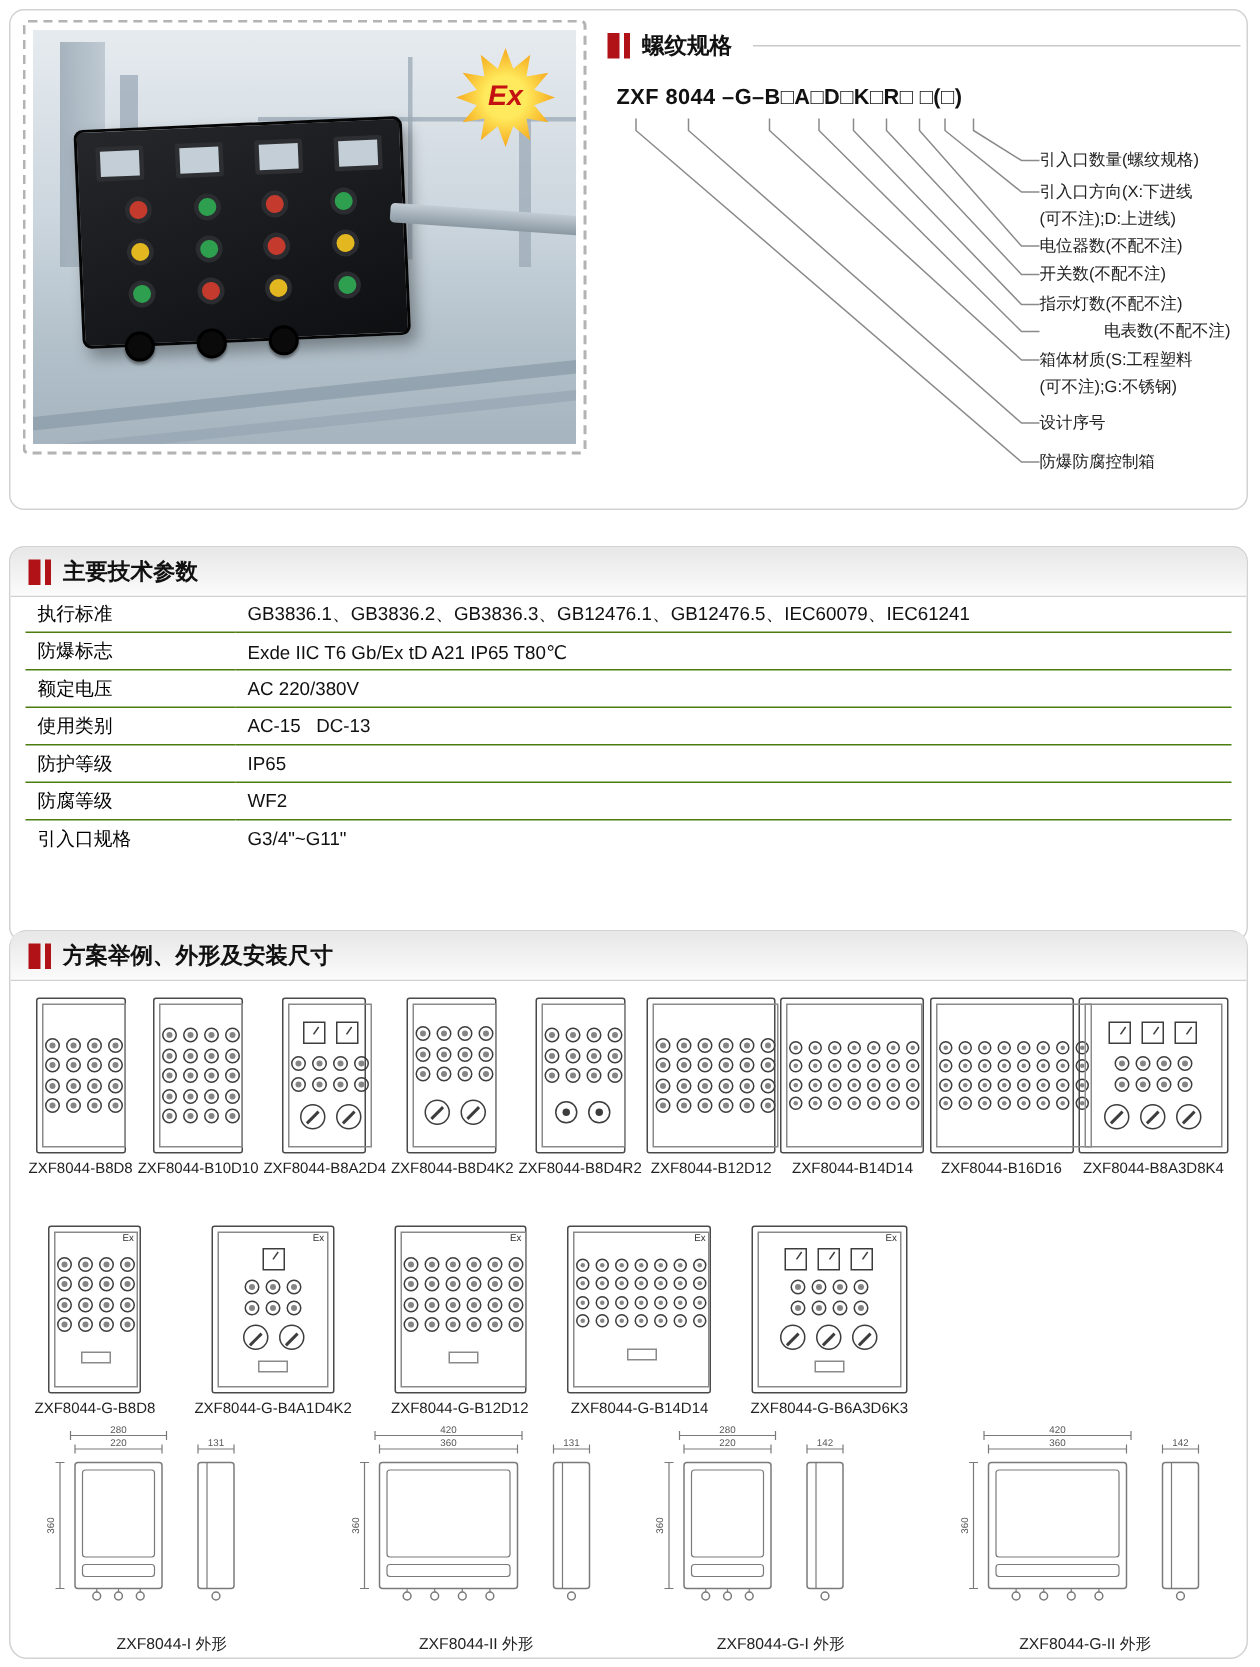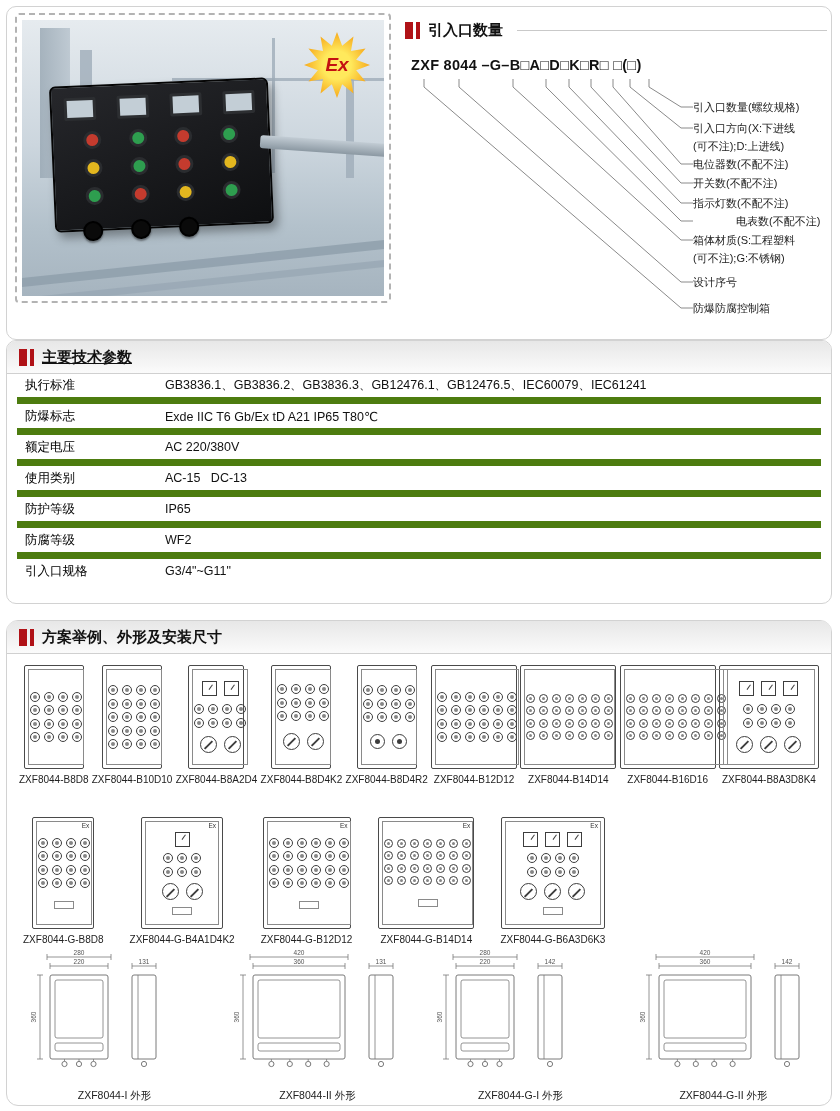--- a/index.html
+++ b/index.html
@@ -2,21 +2,21 @@
 <html><head>
 <meta charset="utf-8">
 <style>
   html,body{margin:0;padding:0;}
   body{
     width:840px;height:1111px;position:relative;background:#fff;
     font-family:"Liberation Sans","DejaVu Sans",sans-serif;color:#111;overflow:hidden;
   }
   .section{position:absolute;left:6px;width:826px;border:1px solid #d2d2d2;border-radius:10px;background:#fff;box-sizing:border-box;}
   #sec-top{top:6px;height:334px;}
-  #sec-params{top:340px;height:264px;text-decoration:underline;}
+  #sec-params{top:364px;height:264px;}
   #sec-diagrams{top:620px;height:486px;border-radius:12px;}
 
   .sec-header{height:32px;display:flex;align-items:center;gap:8px;padding:0 12px;
     background:linear-gradient(180deg,#e7e7e7,#fbfbfb);border-bottom:1px solid #d0d0d0;border-radius:9px 9px 0 0;}
   .red-icon{display:inline-flex;gap:3px;align-items:center;}
   .red-icon .b1{width:8px;height:17px;background:#b01217;}
   .red-icon .b2{width:4px;height:17px;background:#b01217;}
   .sec-title-text{font-size:15px;font-weight:bold;color:#111;}
 
   
@@ -44,21 +44,21 @@
   .model-area{position:absolute;left:396px;top:8px;width:430px;height:320px;}
   .model-head{display:flex;align-items:center;gap:8px;padding:6px 6px 0 2px;}
   .title-rule{flex:1;height:1px;background:#c9c9c9;margin-left:6px;}
   .model-code{position:absolute;left:8px;top:42px;font-size:14.5px;font-weight:bold;letter-spacing:.3px;color:#111;white-space:nowrap;}
   #connector-svg{position:absolute;left:0;top:0;width:430px;height:320px;}
   #model-labels{position:absolute;inset:0;}
   .model-label{position:absolute;left:290px;font-size:11px;white-space:nowrap;color:#222;line-height:14px;}
 
   
   .params-table{position:absolute;left:10px;right:10px;top:32px;border-collapse:collapse;width:calc(100% - 20px);}
-  .params-table td{border-bottom:7px solid #4d7c0f;height:24px;font-size:12.5px;padding:0 8px;white-space:pre-wrap;vertical-align:middle;}
+  .params-table td{border-bottom:1px solid #4d7c0f;height:24px;font-size:12.5px;padding:0 8px;white-space:pre-wrap;vertical-align:middle;}
   .params-table tr:last-child td{border-bottom:none;}
   .params-table td.lab{width:124px;color:#000;}
   .params-table td.val{color:#111;}
 
   
   #diag-row1{position:absolute;left:12px;right:12px;top:44px;display:flex;justify-content:space-between;align-items:flex-start;}
   #diag-row2{position:absolute;left:16px;top:196px;display:flex;gap:26px;align-items:center;}
   #diag-row3{position:absolute;left:6px;right:6px;top:328px;display:flex;justify-content:space-around;align-items:flex-start;}
   .panel-wrap{display:flex;flex-direction:column;align-items:center;gap:5px;}
   .panel{border:1px solid #4a4a4a;background:#fff;border-radius:2px;padding:3px;box-sizing:border-box;display:flex;}
@@ -129,21 +129,21 @@
       </div>
     </div>
   </div>
 
   <div class="model-area">
     <div class="model-head">
       <span class="red-icon">
           <span class="b1"></span>
           <span class="b2"></span>
         </span>
-      <span class="sec-title-text">引入口数量</span>
+      <span class="sec-title-text">螺纹规格</span>
       <span class="title-rule"></span>
     </div>
     <div class="model-code">ZXF 8044 –G–B□A□D□K□R□ □(□)</div>
     <svg id="connector-svg">
         <polyline points="246,64 246,72 278,92 290,92" fill="none" stroke="#8a8a8a" stroke-width="1"></polyline>
         <polyline points="227,64 227,72 278,113 290,113" fill="none" stroke="#8a8a8a" stroke-width="1"></polyline>
         <polyline points="210,64 210,72 278,149 290,149" fill="none" stroke="#8a8a8a" stroke-width="1"></polyline>
         <polyline points="188,64 188,72 278,168 290,168" fill="none" stroke="#8a8a8a" stroke-width="1"></polyline>
         <polyline points="166,64 166,72 278,188 290,188" fill="none" stroke="#8a8a8a" stroke-width="1"></polyline>
         <polyline points="143,64 143,72 278,206 290,206" fill="none" stroke="#8a8a8a" stroke-width="1"></polyline>

